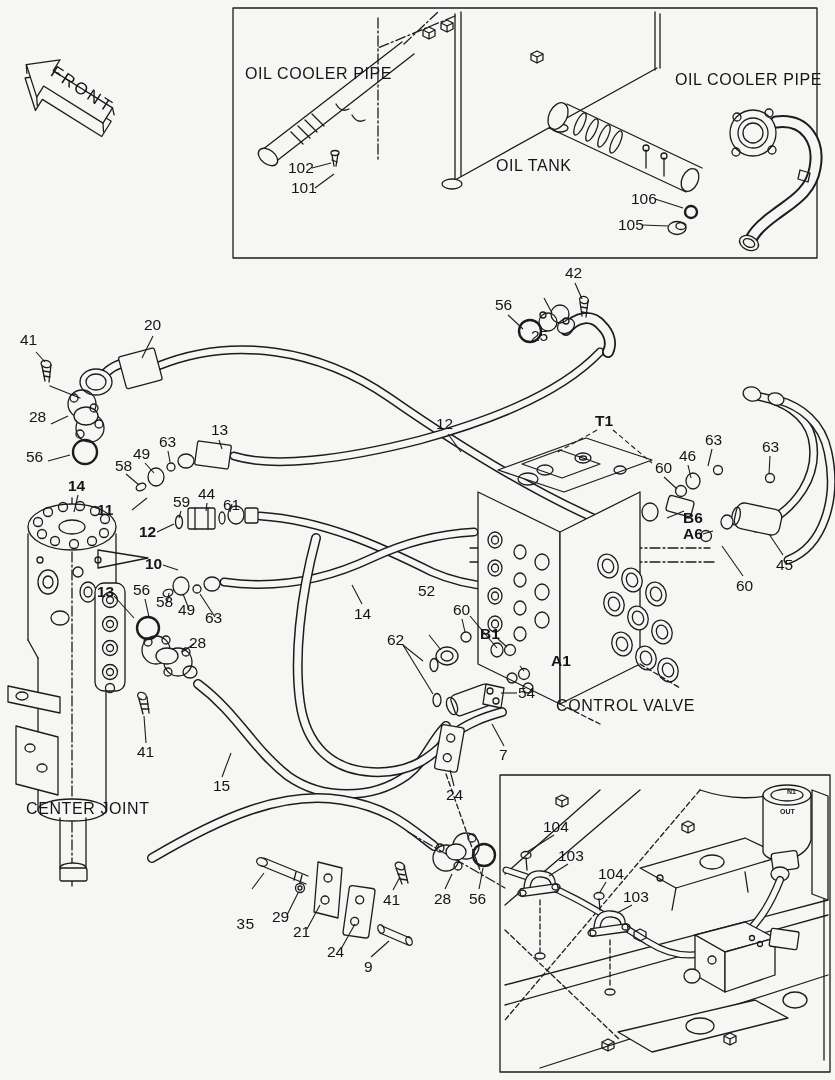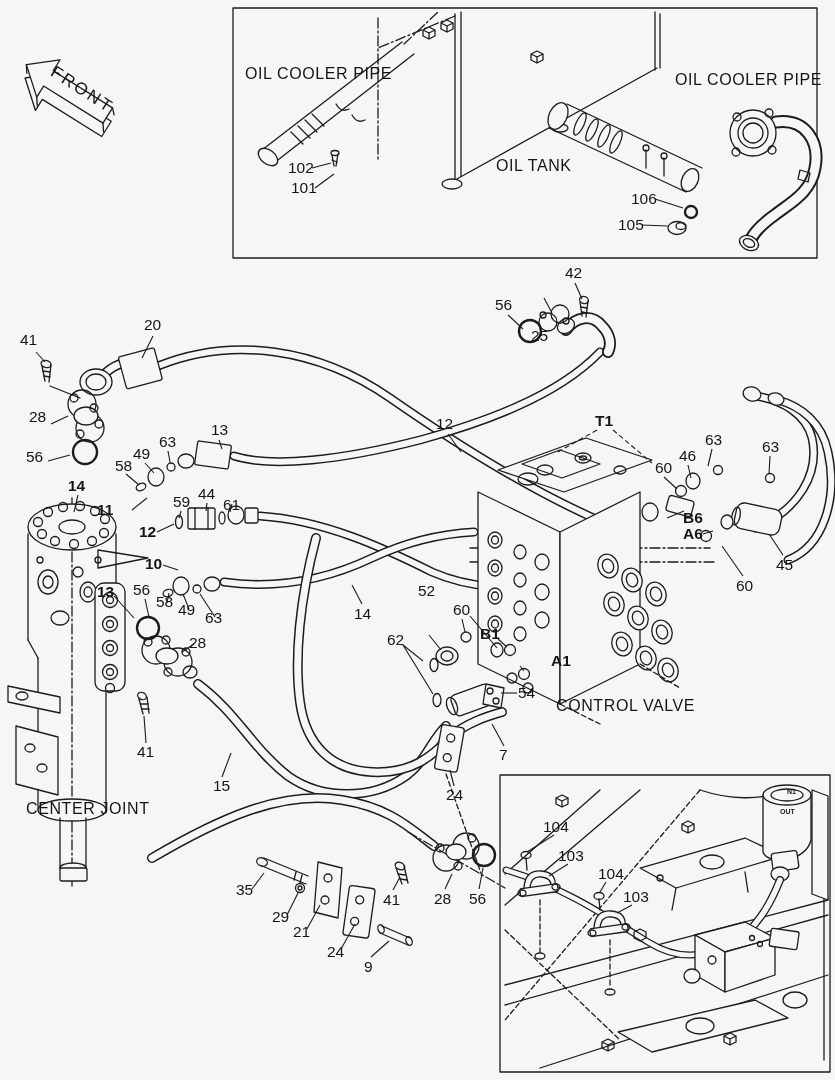--- a/index.html
+++ b/index.html
@@ -629,21 +629,21 @@
       <div class="callout" style="left: 736px; top: 578px;">60</div>
       <div class="callout" style="left: 354px; top: 606px;">14</div>
       <div class="callout" style="left: 387px; top: 632px;">62</div>
       <div class="callout" style="left: 418px; top: 583px;">52</div>
       <div class="callout" style="left: 453px; top: 602px;">60</div>
       <div class="callout bold" style="left: 480px; top: 626px;">B1</div>
       <div class="callout bold" style="left: 504px; top: 653px; margin-left: 47px;">A1</div>
       <div class="callout" style="left: 518px; top: 685px;">54</div>
       <div class="callout" style="left: 499px; top: 747px;">7</div>
       <div class="callout" style="left: 446px; top: 787px;">24</div>
-      <div class="callout" style="left: 236px; top: 882px;">35</div>
+      <div class="callout" style="left: 236px; top: 918px; font-family: Liberation Mono, monospace;">35</div>
       <div class="callout" style="left: 272px; top: 909px;">29</div>
       <div class="callout" style="left: 293px; top: 924px;">21</div>
       <div class="callout" style="left: 327px; top: 944px;">24</div>
       <div class="callout" style="left: 364px; top: 959px;">9</div>
       <div class="callout" style="left: 383px; top: 892px;">41</div>
       <div class="callout" style="left: 434px; top: 891px;">28</div>
       <div class="callout" style="left: 469px; top: 891px;">56</div>
       <div class="callout" style="left: 288px; top: 160px;">102</div>
       <div class="callout" style="left: 291px; top: 180px;">101</div>
       <div class="callout" style="left: 631px; top: 191px;">106</div>

